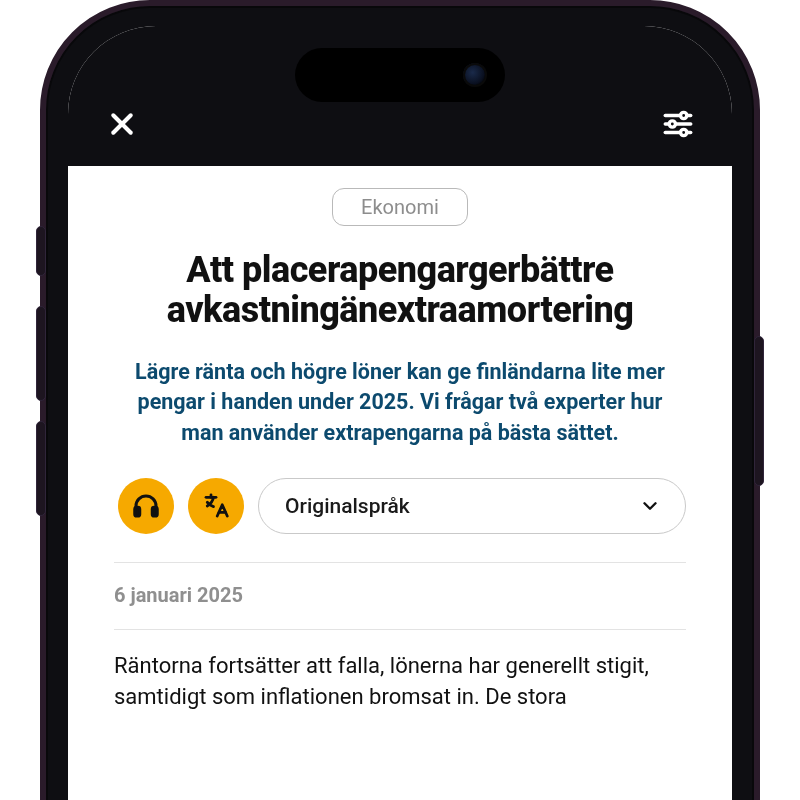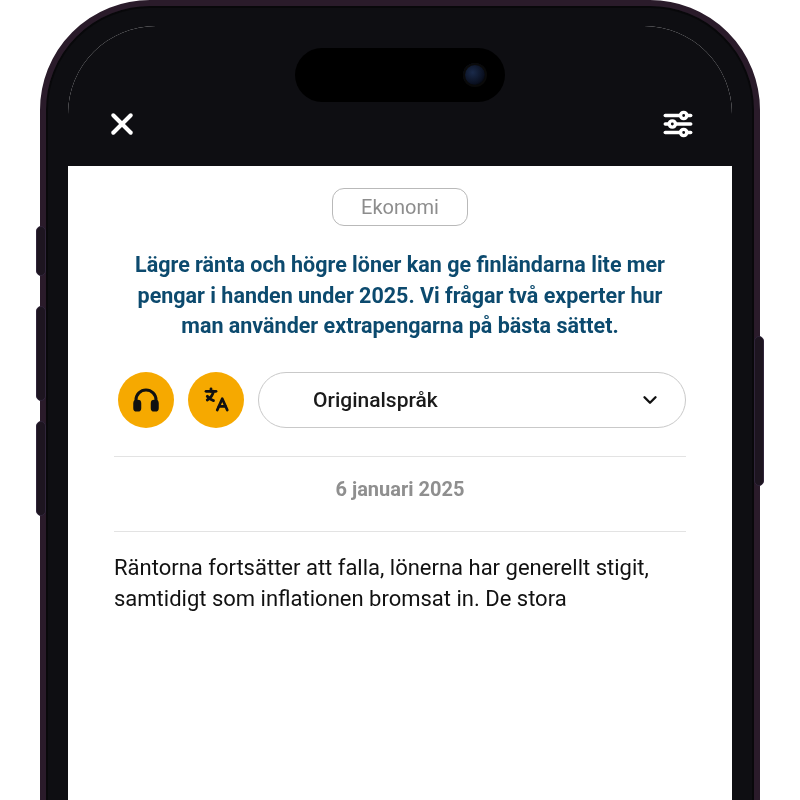--- a/index.html
+++ b/index.html
@@ -139,35 +139,33 @@
     align-items: center;
     justify-content: space-between;
     padding: 0 24px 0 26px;
     cursor: pointer;
     background: #fff;
   }
   .lang-select .label {
     font-size: 21px;
     color: #1a1a1a;
     font-weight: 500;
-    margin-left: 28px;
   }
 
   hr.sep {
     border: none;
     border-top: 1.5px solid #e3e3e3;
     margin: 0 0 20px 0;
   }
 
   .date {
-    text-align: center;
     color: #8f8f8f;
     font-weight: 700;
     font-size: 20px;
-    margin-bottom: 30px;
+    margin-bottom: 22px;
   }
 
   p.body {
     font-size: 22px;
     line-height: 1.42;
     color: #111;
     margin-bottom: 26px;
   }
 </style>
 </head>
@@ -203,20 +201,24 @@
             <line x1="3" y1="18" x2="21" y2="18"></line>
             <circle cx="16" cy="18" r="2.2" fill="#0e0e12"></circle>
           </svg>
         </div>
       </div>
 
       <div class="content">
 
         <span class="tag">Ekonomi</span>
 
+        <h1 class="title">
+          <span>Att placerapengargerbättre</span><br>
+          <span>avkastningänextraamortering</span>
+        </h1>
 
         <p class="lead">Lägre ränta och högre löner kan ge finländarna lite mer pengar i handen under 2025. Vi frågar två experter hur man använder extrapengarna på bästa sättet.</p>
 
         <div class="controls">
 
           <div class="circ">
             <svg width="30" height="30" viewBox="0 0 24 24" fill="none" stroke="#111" stroke-width="2.4" stroke-linecap="round" stroke-linejoin="round">
               <path d="M4 14v-2a8 8 0 0 1 16 0v2"></path>
               <rect x="3" y="13" width="4" height="7" rx="1.5" fill="#111"></rect>
               <rect x="17" y="13" width="4" height="7" rx="1.5" fill="#111"></rect>

